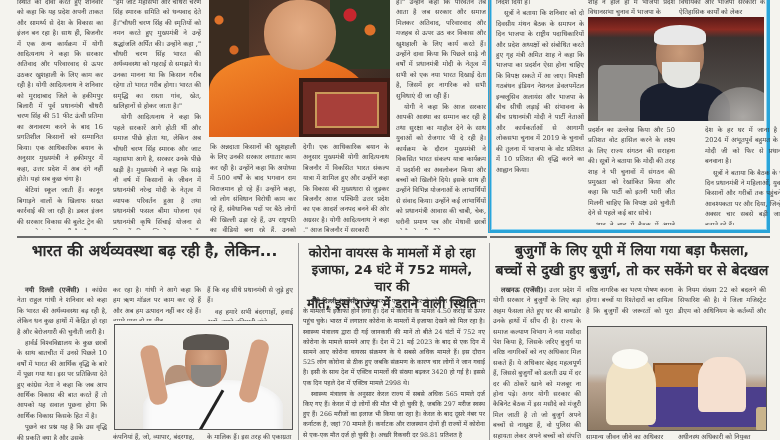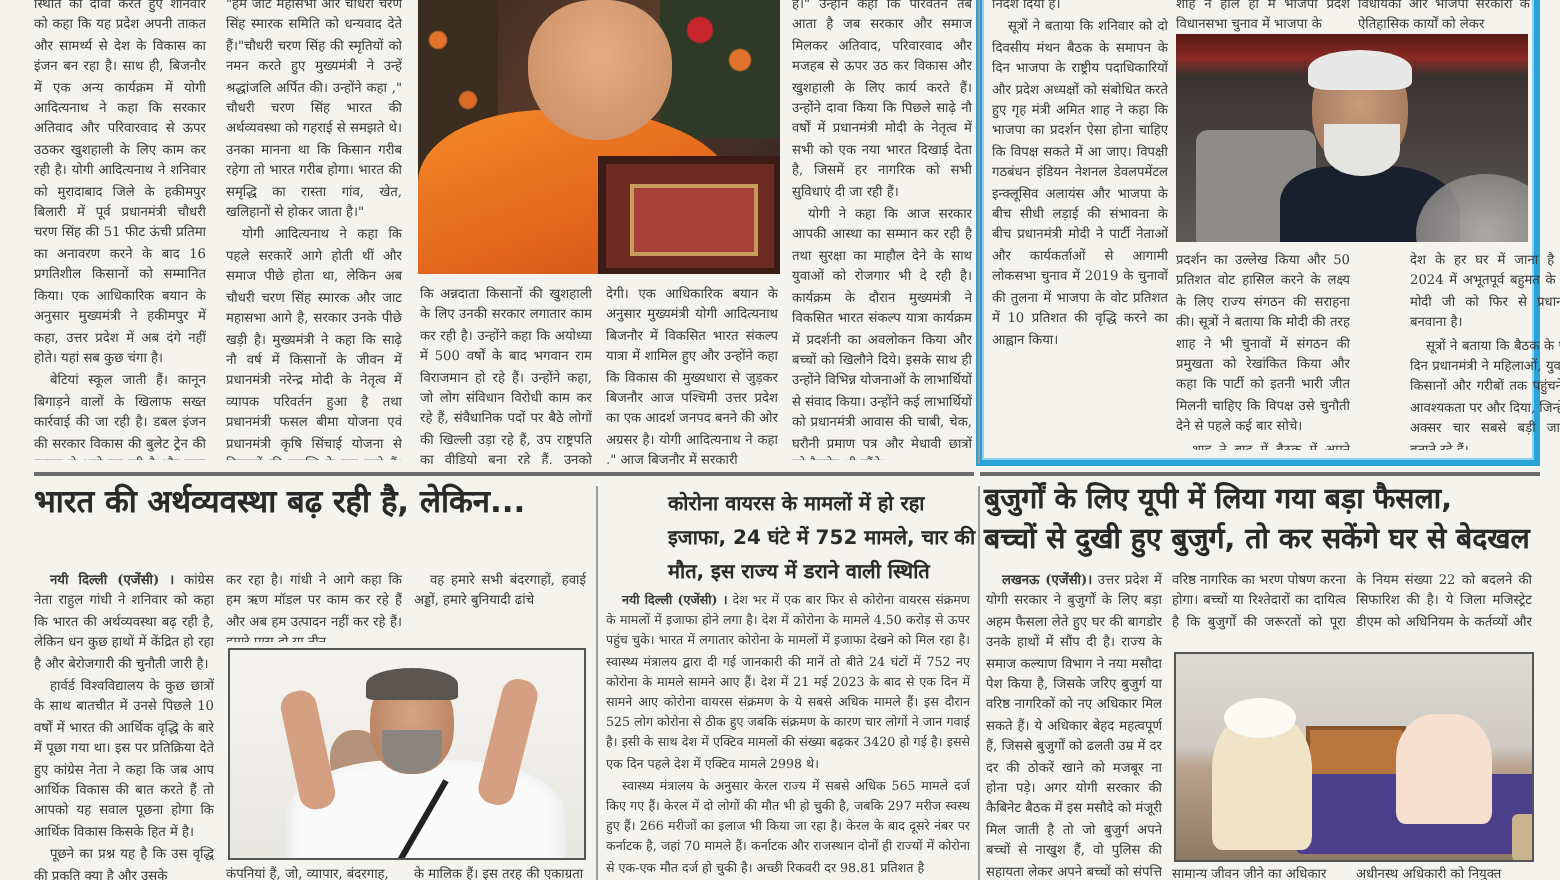--- a/index.html
+++ b/index.html
@@ -4,21 +4,21 @@
 <style>
   * { box-sizing: border-box; margin: 0; padding: 0; }
   html, body { width: 780px; height: 440px; overflow: hidden; background: #f4f3ee; }
   body { font-family: "DejaVu Serif", serif; color: #2b2b2b; position: relative; }
   .col { position: absolute; font-size: 6.6px; line-height: 10.4px; text-align: justify; color: #3a3a3a; overflow: hidden; }
   .col p { text-indent: 8px; }
   .col p + p { margin-top: 1px; }
   .rule-v { position: absolute; width: 1px; background: #9a9a9a; }
   .rule-h { position: absolute; height: 2px; background: #6c6c6c; }
   .photo { position: absolute; overflow: hidden; border: 1px solid #555; }
-  .headline { position: absolute; font-family: "DejaVu Sans", sans-serif; font-weight: bold; color: #2a2a2a; line-height: 1.2; }
+  .headline { position: absolute; font-family: "DejaVu Sans", sans-serif; font-weight: bold; color: #2a2a2a; text-align: center; line-height: 1.2; }
   .blue-box { position: absolute; left: 488px; top: -4px; width: 282px; height: 237px; border: 3px solid #2aa4d8; box-shadow: inset 0 0 0 1px #8fd2ef; }
   .byline { font-weight: bold; margin-top: 42px; }
 
   
   .yogi-bg { position:absolute; inset:0; background: linear-gradient(135deg,#3a2a22 0%,#5b3b2b 40%,#2e2420 100%); }
   .flowers-l { position:absolute; left:0; top:0; width:40px; height:100%; background: radial-gradient(circle at 10px 20px,#e0722a 4px,transparent 5px), radial-gradient(circle at 25px 50px,#d86a25 4px,transparent 5px), radial-gradient(circle at 15px 80px,#e88a3a 4px,transparent 5px), #3b2c20; }
   .flowers-r { position:absolute; right:0; top:0; width:60px; height:50%; background: radial-gradient(circle at 20px 15px,#c8262e 6px,transparent 7px), radial-gradient(circle at 40px 30px,#e0722a 5px,transparent 6px), #2e3a26; }
   .yogi-head { position:absolute; left:55px; top:0; width:72px; height:70px; border-radius:45% 45% 50% 50%; background: radial-gradient(ellipse at 50% 40%,#e4ac84,#c78b62); }
   .yogi-robe { position:absolute; left:0; top:55px; width:160px; height:90px; border-radius:40% 50% 0 0; background: linear-gradient(160deg,#f48a2a,#e2641a 60%,#c9521a); }
   .frame { position:absolute; left:90px; top:78px; width:92px; height:60px; background:#6b2a22; border:4px solid #3a1c14; }
@@ -136,20 +136,21 @@
       <span class="byline">नयी दिल्ली (एजेंसी) ।</span>
       <span>कांग्रेस नेता राहुल गांधी ने शनिवार को कहा कि भारत की अर्थव्यवस्था बढ़ रही है, लेकिन धन कुछ हाथों में केंद्रित हो रहा है और बेरोजगारी की चुनौती जारी है।</span>
     </p>
     <p>हार्वर्ड विश्वविद्यालय के कुछ छात्रों के साथ बातचीत में उनसे पिछले 10 वर्षों में भारत की आर्थिक वृद्धि के बारे में पूछा गया था। इस पर प्रतिक्रिया देते हुए कांग्रेस नेता ने कहा कि जब आप आर्थिक विकास की बात करते हैं तो आपको यह सवाल पूछना होगा कि आर्थिक विकास किसके हित में है।</p>
     <p>पूछने का प्रश्न यह है कि उस वृद्धि की प्रकृति क्या है और उसके</p>
   </div>
   <div class="col" style="left:113px; top:285px; width:88px; height:36px;">
     <p style="text-indent:0">कर रहा है। गांधी ने आगे कहा कि हम ऋण मॉडल पर काम कर रहे हैं और अब हम उत्पादन नहीं कर रहे हैं। हमारे पास दो या तीन</p>
   </div>
   <div class="col" style="left:207px; top:285px; width:86px; height:36px;">
+    <p style="text-indent:0">हैं कि वह सीधे प्रधानमंत्री से जुड़े हुए हैं।</p>
     <p>वह हमारे सभी बंदरगाहों, हवाई अड्डों, हमारे बुनियादी ढांचे</p>
   </div>
 
   <div class="photo" style="left:114px; top:324px; width:179px; height:106px;">
     <div class="rahul-bg"></div>
     <div class="rahul-bg-face"></div>
     <div class="rahul-body"></div>
     <div class="rahul-arm-l"></div>
     <div class="rahul-arm-r"></div>
     <div class="rahul-head"></div>
@@ -162,21 +163,21 @@
     <p style="text-indent:0">कंपनियां हैं, जो, व्यापार, बंदरगाह,</p>
   </div>
   <div class="col" style="left:207px; top:432px; width:86px; height:10px;">
     <p style="text-indent:0">के मालिक हैं। इस तरह की एकाग्रता</p>
   </div>
 </div>
 
 <div class="rule-v" style="left:298px; top:243px; height:197px;"></div>
 
 <div>
-  <div class="headline" style="left:302px; top:244px; width:180px; font-size:10px; line-height:17px;margin-left:32px;">
+  <div class="headline" style="left:302px; top:244px; width:180px; font-size:13px; line-height:17px;">
     <div>कोरोना वायरस के मामलों में हो रहा</div>
     <div>इजाफा, 24 घंटे में 752 मामले, चार की</div>
     <div>मौत, इस राज्य में डराने वाली स्थिति</div>
   </div>
   <div class="col" style="left:303px; top:296px; width:182px; height:144px; font-size:6.3px; line-height:10.2px;">
     <p>
       <span class="byline">नयी दिल्ली (एजेंसी) ।</span>
       <span>देश भर में एक बार फिर से कोरोना वायरस संक्रमण के मामलों में इजाफा होने लगा है। देश में कोरोना के मामले 4.50 करोड़ से ऊपर पहुंच चुके। भारत में लगातार कोरोना के मामलों में इजाफा देखने को मिल रहा है। स्वास्थ्य मंत्रालय द्वारा दी गई जानकारी की मानें तो बीते 24 घंटों में 752 नए कोरोना के मामले सामने आए हैं। देश में 21 मई 2023 के बाद से एक दिन में सामने आए कोरोना वायरस संक्रमण के ये सबसे अधिक मामले हैं। इस दौरान 525 लोग कोरोना से ठीक हुए जबकि संक्रमण के कारण चार लोगों ने जान गवाई है। इसी के साथ देश में एक्टिव मामलों की संख्या बढ़कर 3420 हो गई है। इससे एक दिन पहले देश में एक्टिव मामले 2998 थे।</span>
     </p>
     <p>स्वास्थ्य मंत्रालय के अनुसार केरल राज्य में सबसे अधिक 565 मामले दर्ज किए गए हैं। केरल में दो लोगों की मौत भी हो चुकी है, जबकि 297 मरीज स्वस्थ हुए हैं। 266 मरीजों का इलाज भी किया जा रहा है। केरल के बाद दूसरे नंबर पर कर्नाटक है, जहां 70 मामले हैं। कर्नाटक और राजस्थान दोनों ही राज्यों में कोरोना से एक-एक मौत दर्ज हो चुकी है। अच्छी रिकवरी दर 98.81 प्रतिशत है</p>

